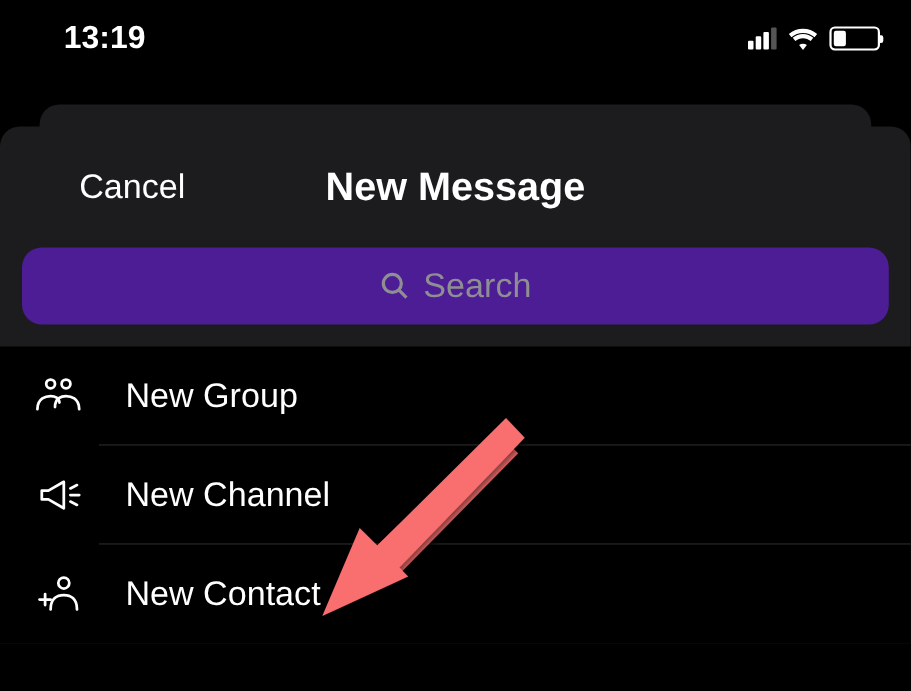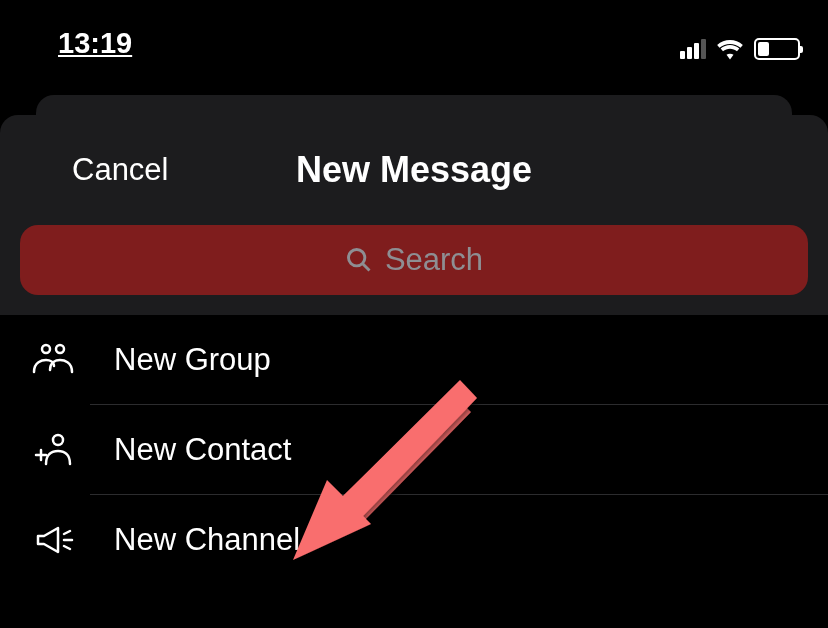--- a/index.html
+++ b/index.html
@@ -12,24 +12,23 @@
       height: 628px;
       background: #000;
       font-family: -apple-system, BlinkMacSystemFont, 'Segoe UI', Helvetica, Arial, sans-serif;
       color: #fff;
       overflow: hidden;
       position: relative;
     }
     .status-bar {
       display: flex;
       justify-content: space-between;
-      align-items: flex-end;
+      align-items: center;
       padding: 10px 28px 0 58px;
       height: 60px;
-      text-decoration: underline;
     }
     .time {
       font-size: 29px;
       font-weight: 600;
       color: #fff;
     }
     .status-icons {
       display: flex;
       align-items: center;
       gap: 10px;
@@ -114,21 +113,21 @@
       left: 50%;
       transform: translateX(-50%);
       font-size: 36px;
       font-weight: 600;
       color: #fff;
     }
     .search-wrap {
       padding: 25px 20px 20px;
     }
     .search-bar {
-      background: #7f1d1d;
+      background: #4c1d95;
       border-radius: 18px;
       height: 70px;
       display: flex;
       align-items: center;
       justify-content: center;
       gap: 12px;
     }
     .search-icon {
       width: 28px;
       height: 28px;
@@ -234,42 +233,42 @@
         </svg>
       </div>
       <div class="list-label-wrap">
         <span class="list-label">New Group</span>
       </div>
     </div>
 
     <div class="list-item">
       <div class="list-icon-wrap">
         <svg width="50" height="40" viewBox="0 0 50 40" fill="none" stroke="#fff" stroke-width="2.5">
+          <path d="M8 16 L8 24 L14 24 L28 32 L28 8 L14 16 Z" stroke-linejoin="round"></path>
+          <path d="M34 14 L40 11" stroke-linecap="round"></path>
+          <path d="M34 20 L42 20" stroke-linecap="round"></path>
+          <path d="M34 26 L40 29" stroke-linecap="round"></path>
+        </svg>
+      </div>
+      <div class="list-label-wrap">
+        <span class="list-label">New Channel</span>
+      </div>
+    </div>
+
+    <div class="list-item">
+      <div class="list-icon-wrap">
+        <svg width="50" height="40" viewBox="0 0 50 40" fill="none" stroke="#fff" stroke-width="2.5">
           <circle cx="28" cy="10" r="5"></circle>
           <path d="M16 34 C16 24 22 21 28 21 C34 21 40 24 40 34" stroke-linecap="round"></path>
           <line x1="6" y1="25" x2="16" y2="25" stroke-linecap="round"></line>
           <line x1="11" y1="20" x2="11" y2="30" stroke-linecap="round"></line>
         </svg>
       </div>
       <div class="list-label-wrap">
         <span class="list-label">New Contact</span>
-      </div>
-    </div>
-
-    <div class="list-item">
-      <div class="list-icon-wrap">
-        <svg width="50" height="40" viewBox="0 0 50 40" fill="none" stroke="#fff" stroke-width="2.5">
-          <path d="M8 16 L8 24 L14 24 L28 32 L28 8 L14 16 Z" stroke-linejoin="round"></path>
-          <path d="M34 14 L40 11" stroke-linecap="round"></path>
-          <path d="M34 20 L42 20" stroke-linecap="round"></path>
-          <path d="M34 26 L40 29" stroke-linecap="round"></path>
-        </svg>
-      </div>
-      <div class="list-label-wrap">
-        <span class="list-label">New Channel</span>
       </div>
     </div>
   </div>
 </div>
 
 <svg class="arrow" viewBox="0 0 200 200">
   <defs>
     <filter id="shadow" x="-20%" y="-20%" width="140%" height="140%">
       <feDropShadow dx="2" dy="3" stdDeviation="3" flood-color="#000" flood-opacity="0.5"></feDropShadow>
     </filter>

